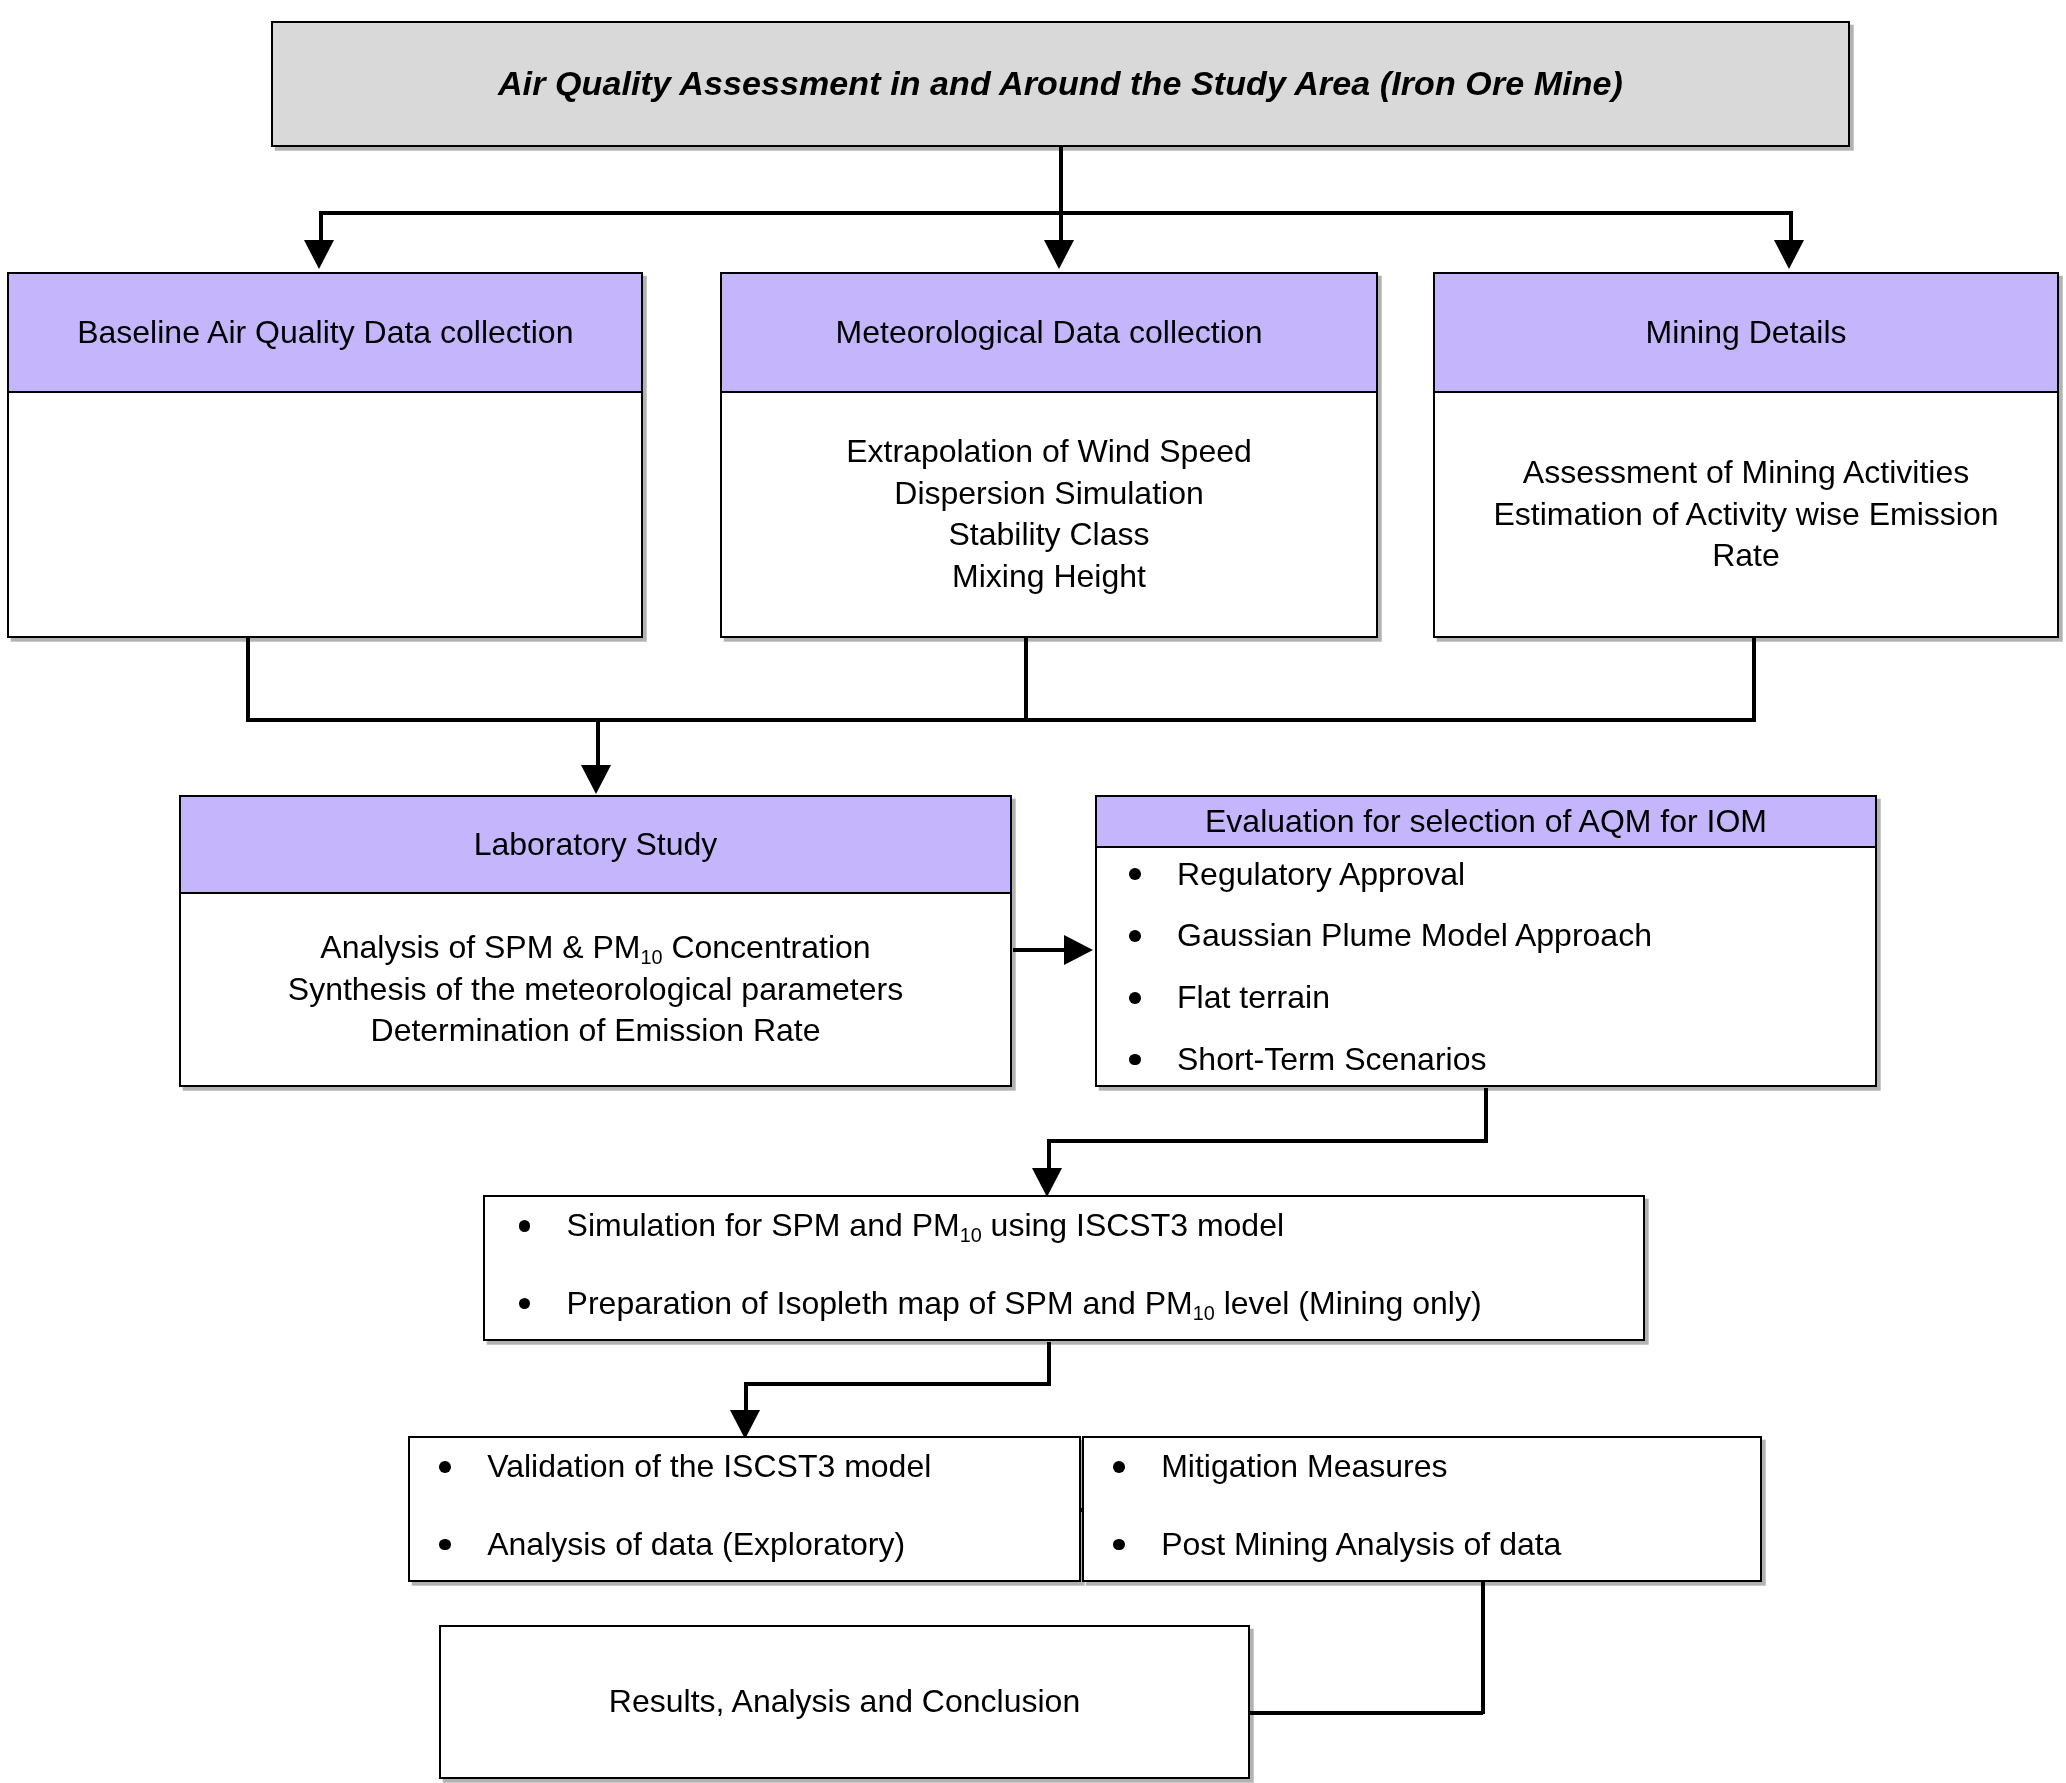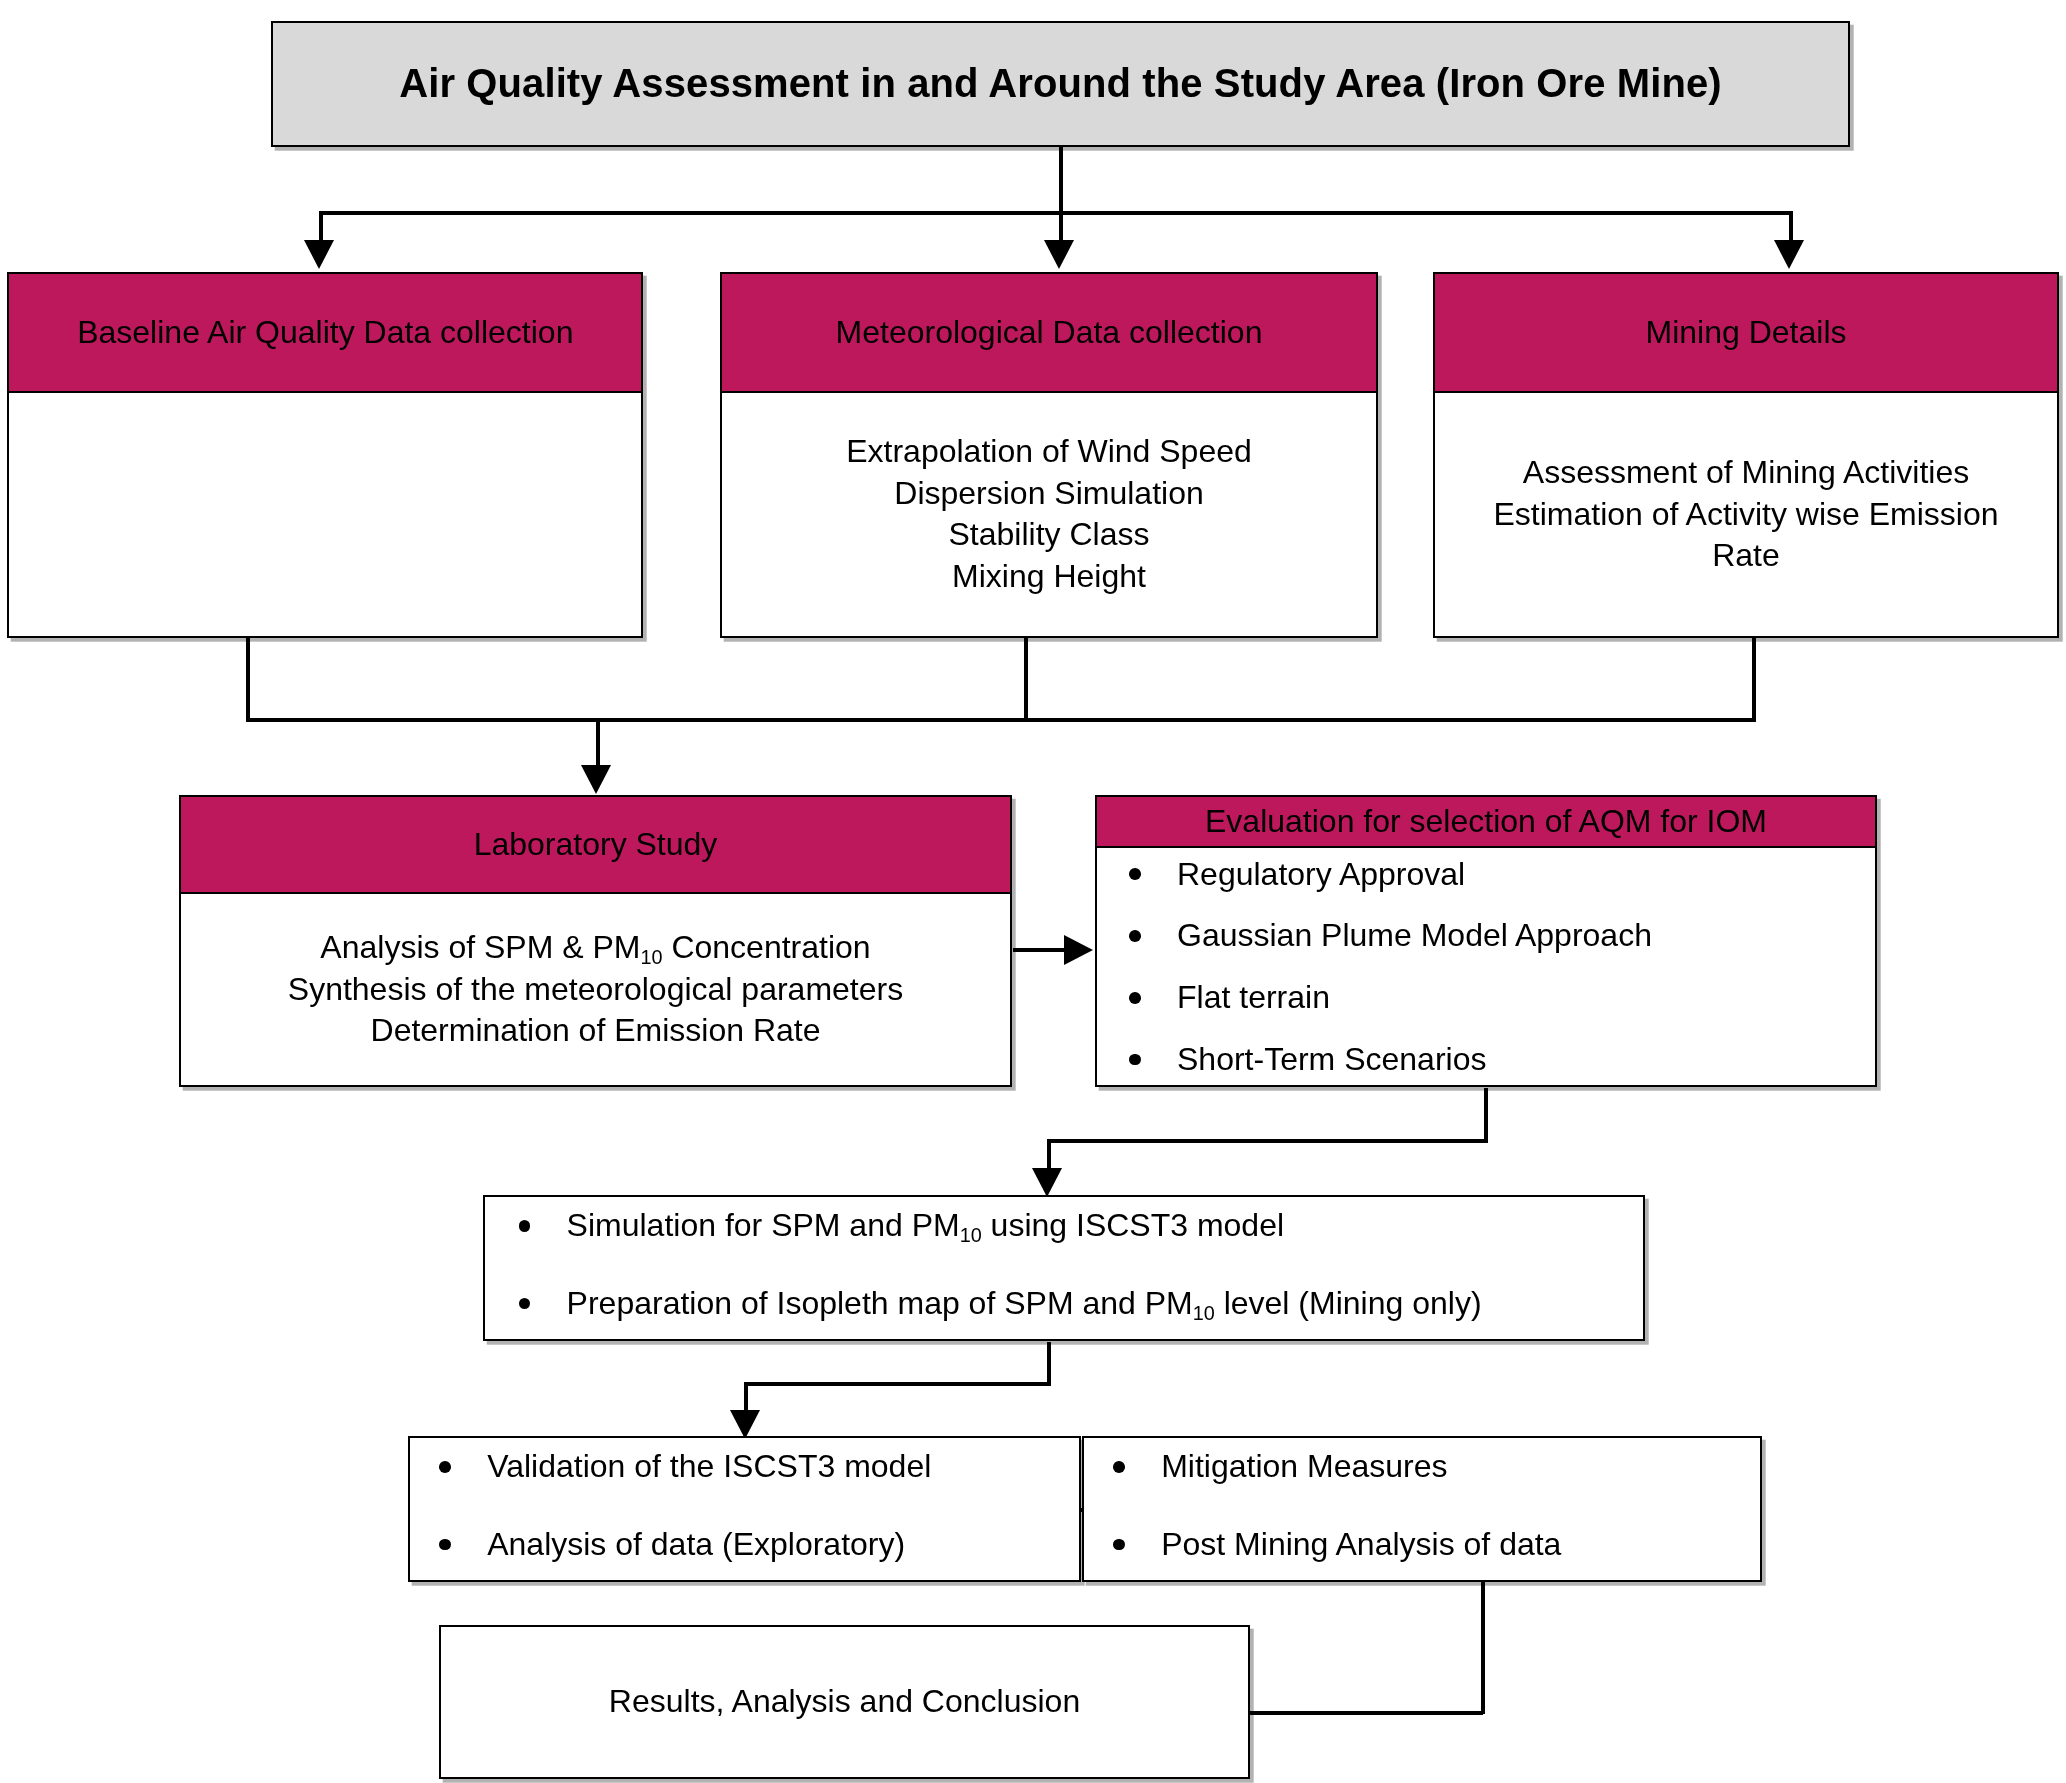--- a/index.html
+++ b/index.html
@@ -22,21 +22,21 @@
     box-sizing:border-box;
     background:#ffffff;
     border:2.9px solid #000;
     display:flex;
     flex-direction:column;
   }
   .node.shadowed{
     box-shadow:3.7px 3.7px 0 rgba(0,0,0,0.30);
   }
   .hdr{
-    background:#be185d;
+    background:#c4b5fd;
     border-bottom:2.9px solid #000;
     display:flex;
     align-items:center;
     justify-content:center;
     text-align:center;
     padding:4.4px 10.2px;
     line-height:1.15;
   }
   .body{
     flex:1;
@@ -54,21 +54,21 @@
     justify-content:flex-start;
   }
   .title-node{
     background:#d9d9d9;
     border:2.9px solid #000;
     align-items:center;
     justify-content:center;
     display:flex;
     text-align:center;
   }
-  .t-title{font-size:40px;font-weight:700;letter-spacing:0.1px;}
+  .t-title{font-size:34px;font-weight:700;letter-spacing:0.1px;font-style:italic;}
   .t-hdr{font-size:32px;font-weight:400;}
   .t-body{font-size:32px;font-weight:400;}
   .line{margin:0;padding:0;white-space:nowrap;}
   .line.wrap{white-space:normal;}
   sub{font-size:.62em;vertical-align:-0.28em;line-height:0;}
 
   
   ul.bullets{
     list-style:none;
     margin:0;

